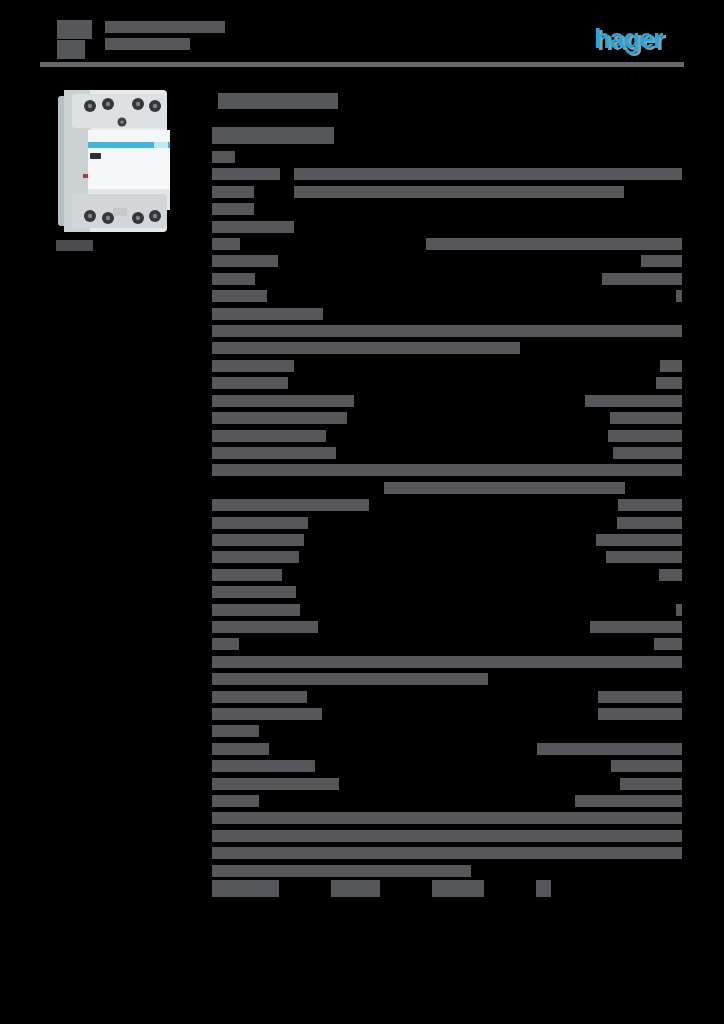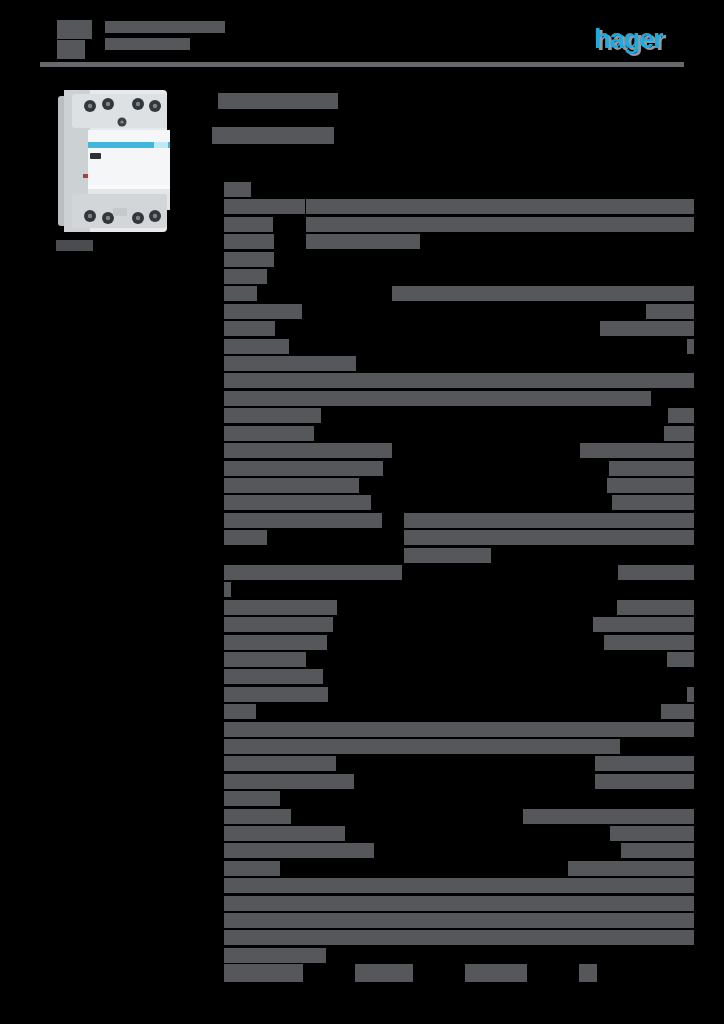--- a/index.html
+++ b/index.html
@@ -18,21 +18,21 @@
         color:#1caae3;text-shadow:3px 2px 0 #95989c;}
   #hdr-rule{position:absolute;left:40px;top:62px;width:644px;height:5px;background:#67686b;}
 
   
   #photo{position:absolute;left:58px;top:90px;width:115px;height:142px;}
   #caption{position:absolute;left:56px;top:240px;font-size:10px;}
 
   
   #title{position:absolute;left:218px;top:93px;font-size:14px;font-weight:bold;}
   #subtitle{position:absolute;left:212px;top:127px;font-size:16px;}
-  #spec{position:absolute;left:224px;top:149px;width:470px;font-size:13px;line-height:17.4px;margin-top:32px;}
+  #spec{position:absolute;left:212px;top:149px;width:470px;font-size:11px;line-height:17.4px;}
   .row{display:flex;justify-content:space-between;align-items:flex-start;min-height:17.4px;}
   .lblbox{flex:0 0 auto;max-width:180px;}
   .row.wide .lblbox{max-width:82px;}
   .valbox{flex:1 1 auto;margin-left:14px;text-align:right;}
   .valbox.long{max-width:392px;margin-left:auto;text-align:justify;}
   .par{width:100%;text-align:justify;}
   .frags{display:flex;min-height:17.4px;align-items:center;}
   .frags .bar{margin-right:52px;}
 
   
@@ -182,20 +182,24 @@
         <div class="valbox"><span class="bar">IP20</span></div>
       </div>
       <div class="row">
         <div class="lblbox"><span class="bar">Dimenzije i masa</span></div>
       </div>
       <div class="row">
         <div class="lblbox"><span class="bar">Širina u modulima</span></div>
         <div class="valbox"><span class="bar">3</span></div>
       </div>
       <div class="row">
+        <div class="lblbox"><span class="bar">Dimenzije (V × Š × D)</span></div>
+        <div class="valbox"><span class="bar">85 × 52,5 × 60 mm</span></div>
+      </div>
+      <div class="row">
         <div class="lblbox"><span class="bar">Masa</span></div>
         <div class="valbox"><span class="bar">340 g</span></div>
       </div>
       <div class="par"><span class="bar">Montaža na simetričnu DIN šinu 35 mm prema EN 60715, u horizontalnom ili vertikalnom položaju, bez ograničenja broja susjednih uređaja u redu</span></div>
       <div class="row">
         <div class="lblbox"><span class="bar">Radna temperatura</span></div>
         <div class="valbox"><span class="bar">-25 °C do +60 °C</span></div>
       </div>
       <div class="row">
         <div class="lblbox"><span class="bar">Skladišna temperatura</span></div>

